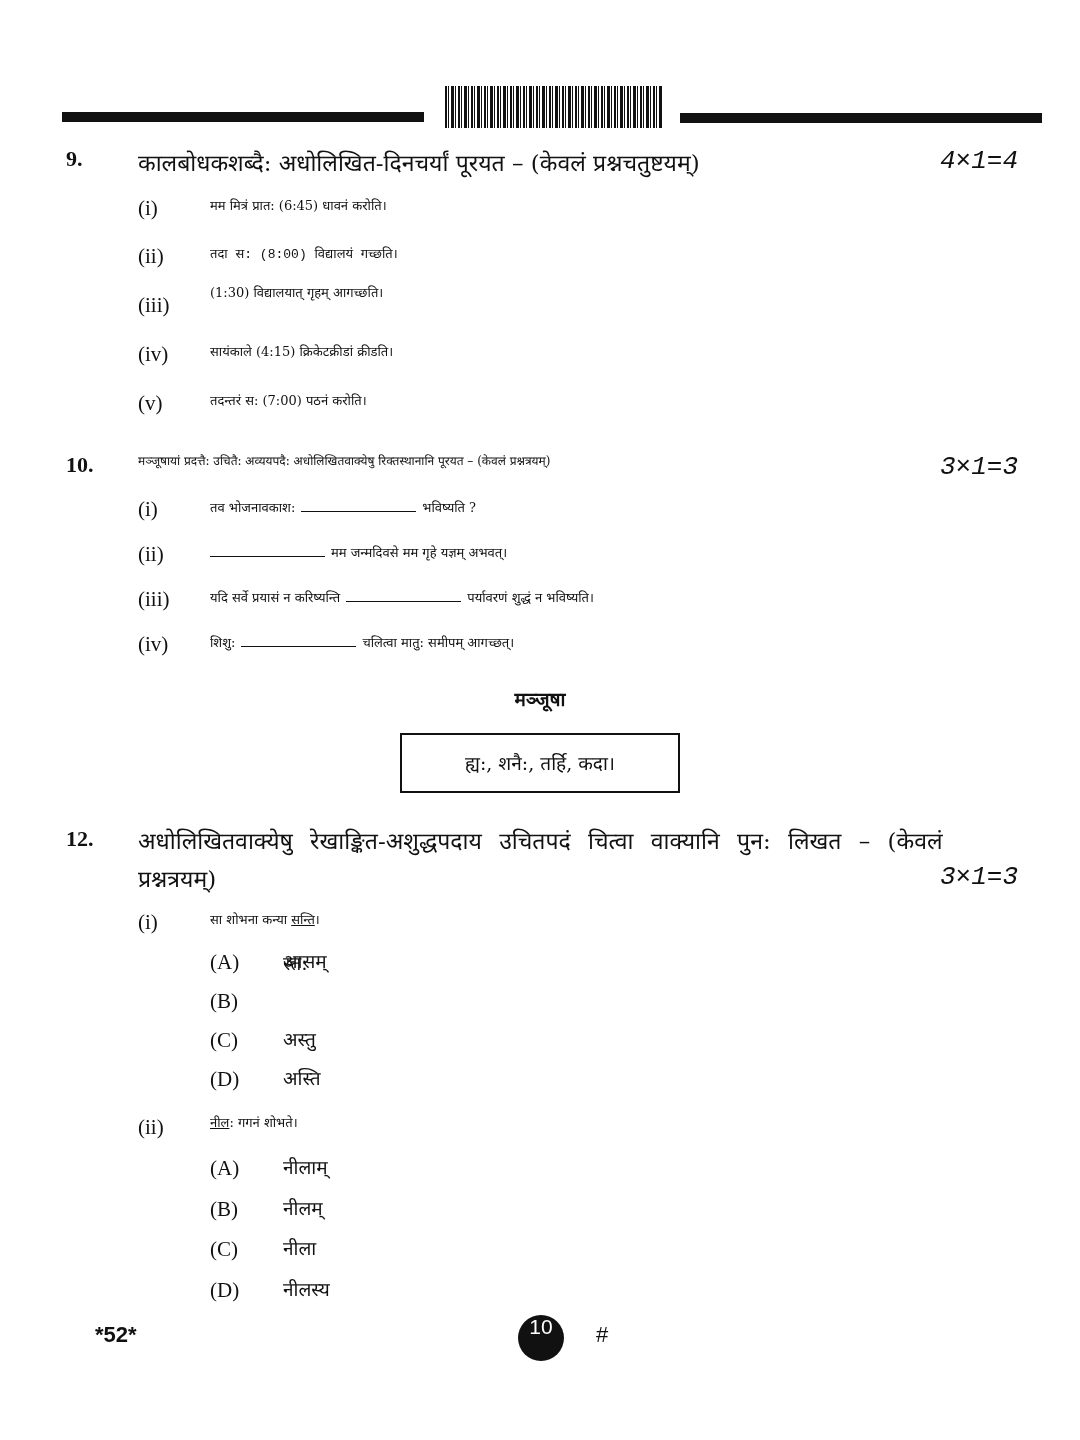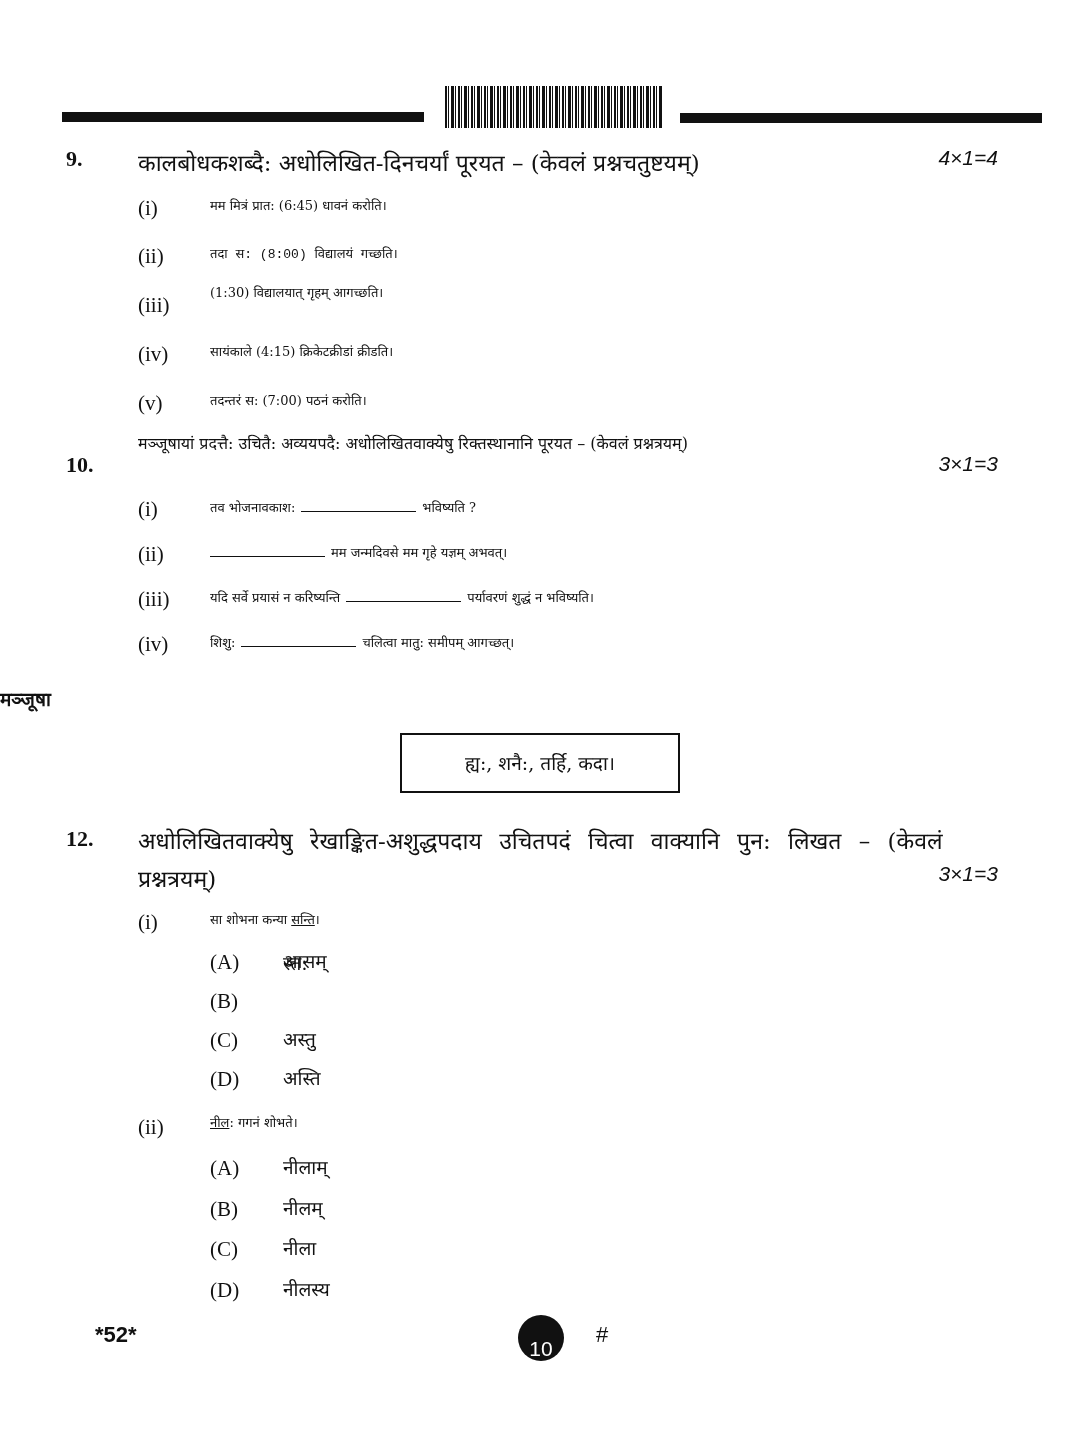--- a/index.html
+++ b/index.html
@@ -3,33 +3,33 @@
 <meta charset="utf-8">
 <style>
   html, body { margin: 0; padding: 0; background: #ffffff; }
   body { width: 1080px; height: 1440px; position: relative; overflow: hidden;
          font-family: "DejaVu Serif", "Liberation Serif", serif; color: #111; }
   .rule { position: absolute; height: 10px; background: #111; }
   .barcode { position: absolute; left: 445px; top: 86px; width: 218px; height: 42px;
     background: repeating-linear-gradient(90deg, #111 0 2px, #fff 2px 3px, #111 3px 4px, #fff 4px 6px, #111 6px 9px, #fff 9px 10px, #111 10px 11px, #fff 11px 13px); }
   .qnum { position: absolute; left: 66px; font-family: "Liberation Serif", serif; font-weight: bold; font-size: 22px; }
   .qtext { position: absolute; left: 138px; font-size: 23px; white-space: nowrap; }
-  .marks { position: absolute; right: 82px; font-family: Liberation Sans, sans-serif; font-style: italic; font-size: 21px; }
+  .marks { position: absolute; right: 62px; font-family: Liberation Mono, monospace; font-style: italic; font-size: 26px; }
   .num { position: absolute; left: 138px; font-family: "Liberation Serif", serif; font-size: 21px; }
   .item { position: absolute; left: 210px; font-size: 13px; white-space: nowrap; }
   .optl { position: absolute; left: 210px; font-family: "Liberation Serif", serif; font-size: 21px; }
   .optt { position: absolute; left: 283px; font-size: 19px; white-space: nowrap; }
   .blank { display: inline-block; width: 115px; border-bottom: 1.5px solid #111; height: 14px; vertical-align: baseline; margin: 0 6px; }
   .u { text-decoration: underline; }
-  .box-title { position: absolute; left: 0; width: 1080px; top: 686px; font-weight: bold; font-size: 19px; }
+  .box-title { position: absolute; left: 0; width: 1080px; top: 686px; text-align: center; font-weight: bold; font-size: 19px; }
   .box { position: absolute; left: 400px; top: 733px; width: 280px; height: 60px; border: 2px solid #111; box-sizing: border-box;
          display: flex; align-items: center; justify-content: center; font-size: 19px; }
   .footer-code { position: absolute; left: 66px; top: 1322px; font-family: "Liberation Sans", sans-serif; font-weight: bold; font-size: 22px; margin-left: 29px; }
   .page-circle { position: absolute; left: 518px; top: 1315px; width: 46px; height: 46px; border-radius: 50%; background: #111; color: #fff;
-         font-family: "Liberation Sans", sans-serif; font-size: 21px; display: flex; align-items: flex-end; justify-content: center; }
+         font-family: "Liberation Sans", sans-serif; font-size: 21px; display: flex; align-items: flex-start; justify-content: center; }
   .hash { position: absolute; left: 596px; top: 1322px; font-family: "Liberation Sans", sans-serif; font-size: 22px; }
 </style>
 </head>
 <body>
 
 <div class="rule" style="left:62px; top:112px; width:362px;"></div>
 <div class="barcode"></div>
 <div class="rule" style="left:680px; top:113px; width:362px;"></div>
 
 <div class="qnum" style="top:146px;">9.</div>
@@ -41,21 +41,21 @@
 <div class="num" style="top:244px;">(ii)</div>
 <div class="item" style="top:244px;font-family:Liberation Mono, monospace;">तदा स: (8:00) विद्यालयं गच्छति।</div>
 <div class="num" style="top:293px;">(iii)</div>
 <div class="item" style="top:283px;">(1:30) विद्यालयात् गृहम् आगच्छति।</div>
 <div class="num" style="top:342px;">(iv)</div>
 <div class="item" style="top:342px;">सायंकाले (4:15) क्रिकेटक्रीडां क्रीडति।</div>
 <div class="num" style="top:391px;">(v)</div>
 <div class="item" style="top:391px;">तदन्तरं स: (7:00) पठनं करोति।</div>
 
 <div class="qnum" style="top:452px;">10.</div>
-<div class="qtext" style="top:432px; font-size:16px;">मञ्जूषायां प्रदत्तै: उचितै: अव्ययपदै: अधोलिखितवाक्येषु रिक्तस्थानानि पूरयत – (केवलं प्रश्नत्रयम्)</div>
+<div class="qtext" style="top:452px; font-size:12px;">मञ्जूषायां प्रदत्तै: उचितै: अव्ययपदै: अधोलिखितवाक्येषु रिक्तस्थानानि पूरयत – (केवलं प्रश्नत्रयम्)</div>
 <div class="marks" style="top:452px;">3×1=3</div>
 
 <div class="num" style="top:497px;">(i)</div>
 <div class="item" style="top:497px;">
   <span>तव भोजनावकाश:</span><span class="blank"></span><span>भविष्यति ?</span>
 </div>
 <div class="num" style="top:542px;">(ii)</div>
 <div class="item" style="top:542px;">
   <span class="blank" style="margin-left:0;"></span><span>मम जन्मदिवसे मम गृहे यज्ञम् अभवत्।</span>
 </div>

